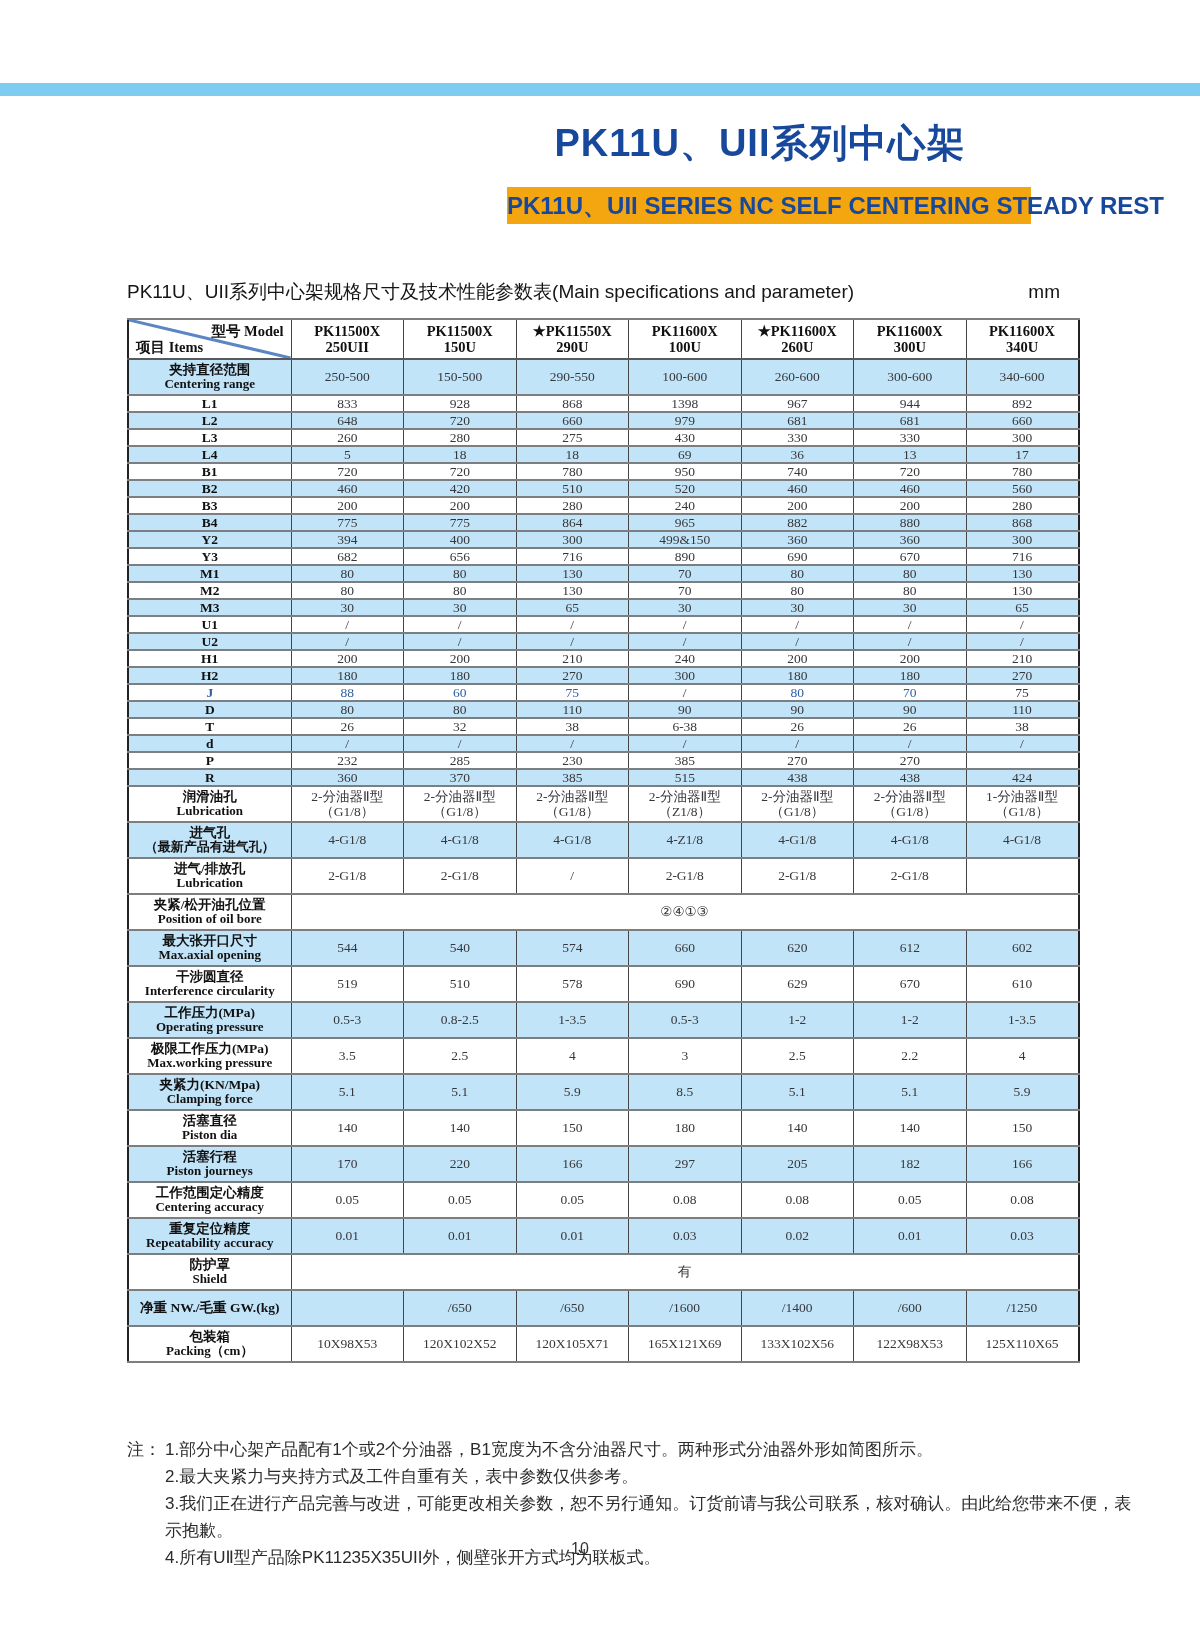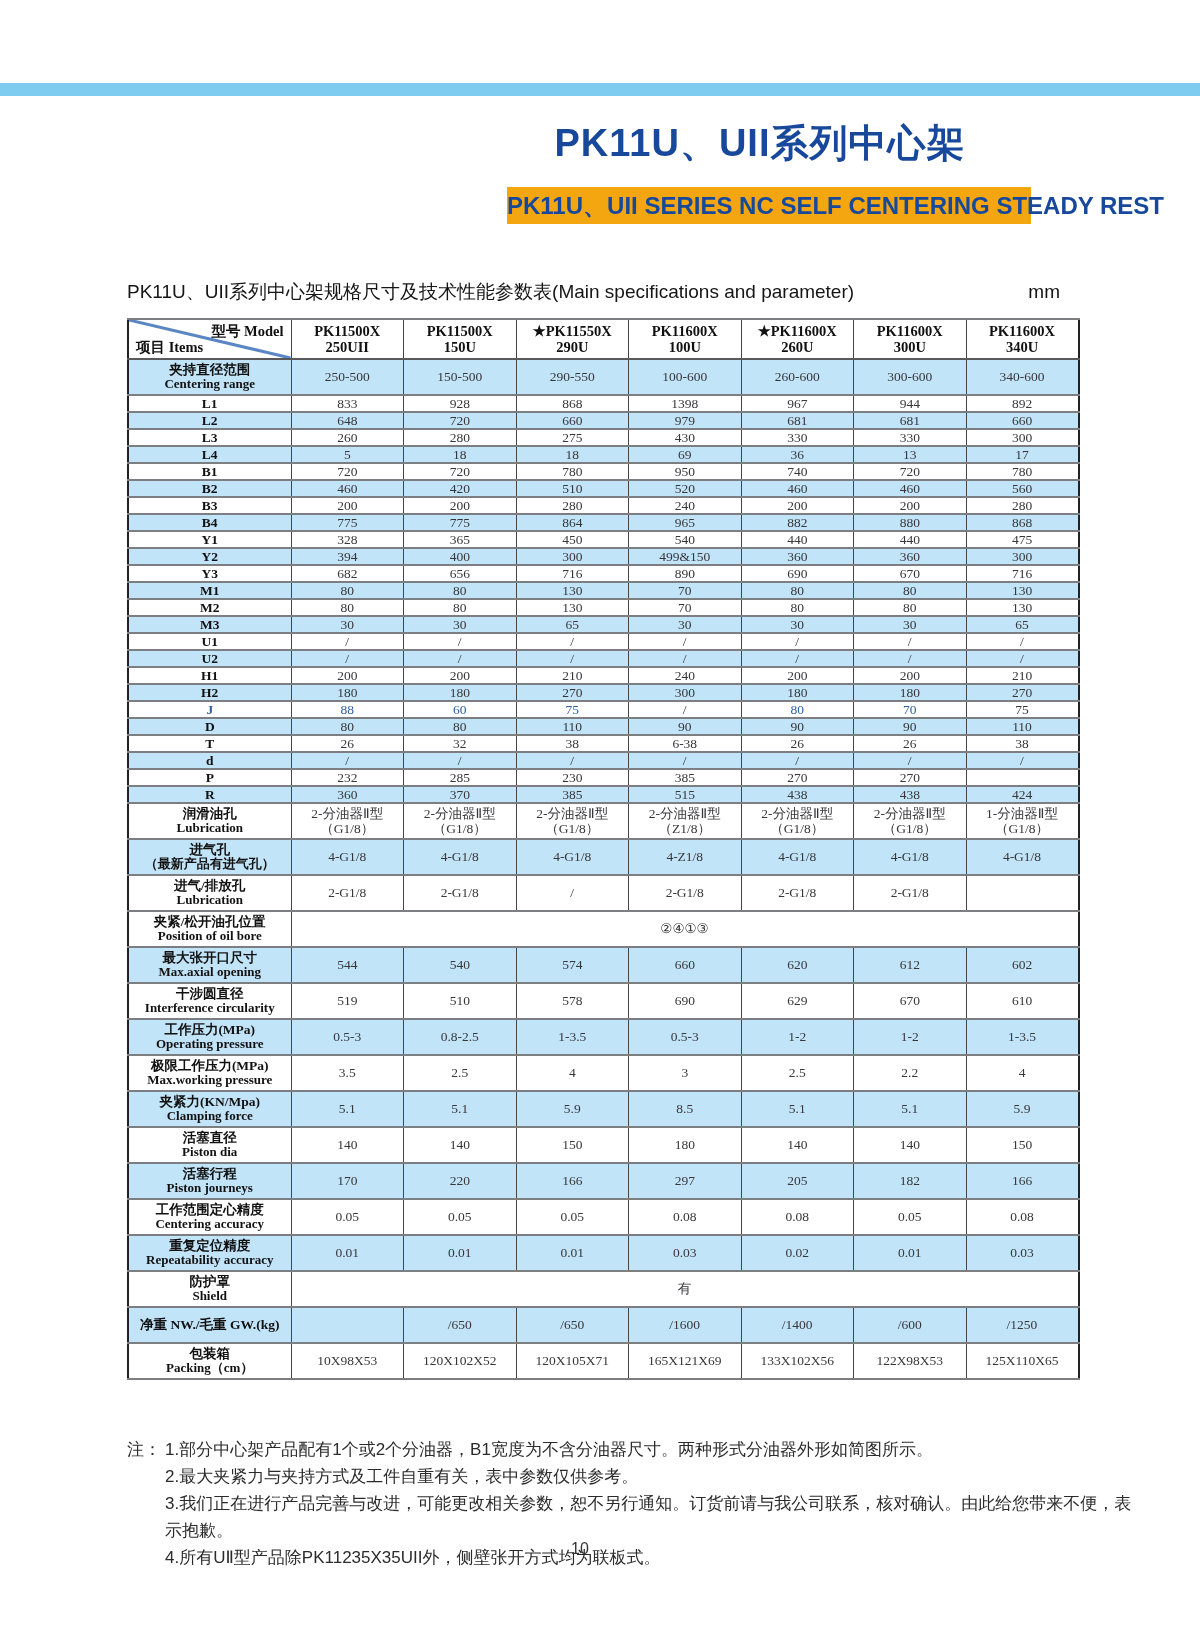--- a/index.html
+++ b/index.html
@@ -180,30 +180,20 @@
       <tr class="srow shade">
         <td class="lbl"><div class="cn">B4</div></td>
         <td class="val">775</td>
         <td class="val">775</td>
         <td class="val">864</td>
         <td class="val">965</td>
         <td class="val">882</td>
         <td class="val">880</td>
         <td class="val">868</td>
       </tr>
-      <tr class="srow">
-        <td class="lbl"><div class="cn">Y1</div></td>
-        <td class="val">328</td>
-        <td class="val">365</td>
-        <td class="val">450</td>
-        <td class="val">540</td>
-        <td class="val">440</td>
-        <td class="val">440</td>
-        <td class="val">475</td>
-      </tr>
       <tr class="srow shade">
         <td class="lbl"><div class="cn">Y2</div></td>
         <td class="val">394</td>
         <td class="val">400</td>
         <td class="val">300</td>
         <td class="val">499&amp;150</td>
         <td class="val">360</td>
         <td class="val">360</td>
         <td class="val">300</td>
       </tr>

